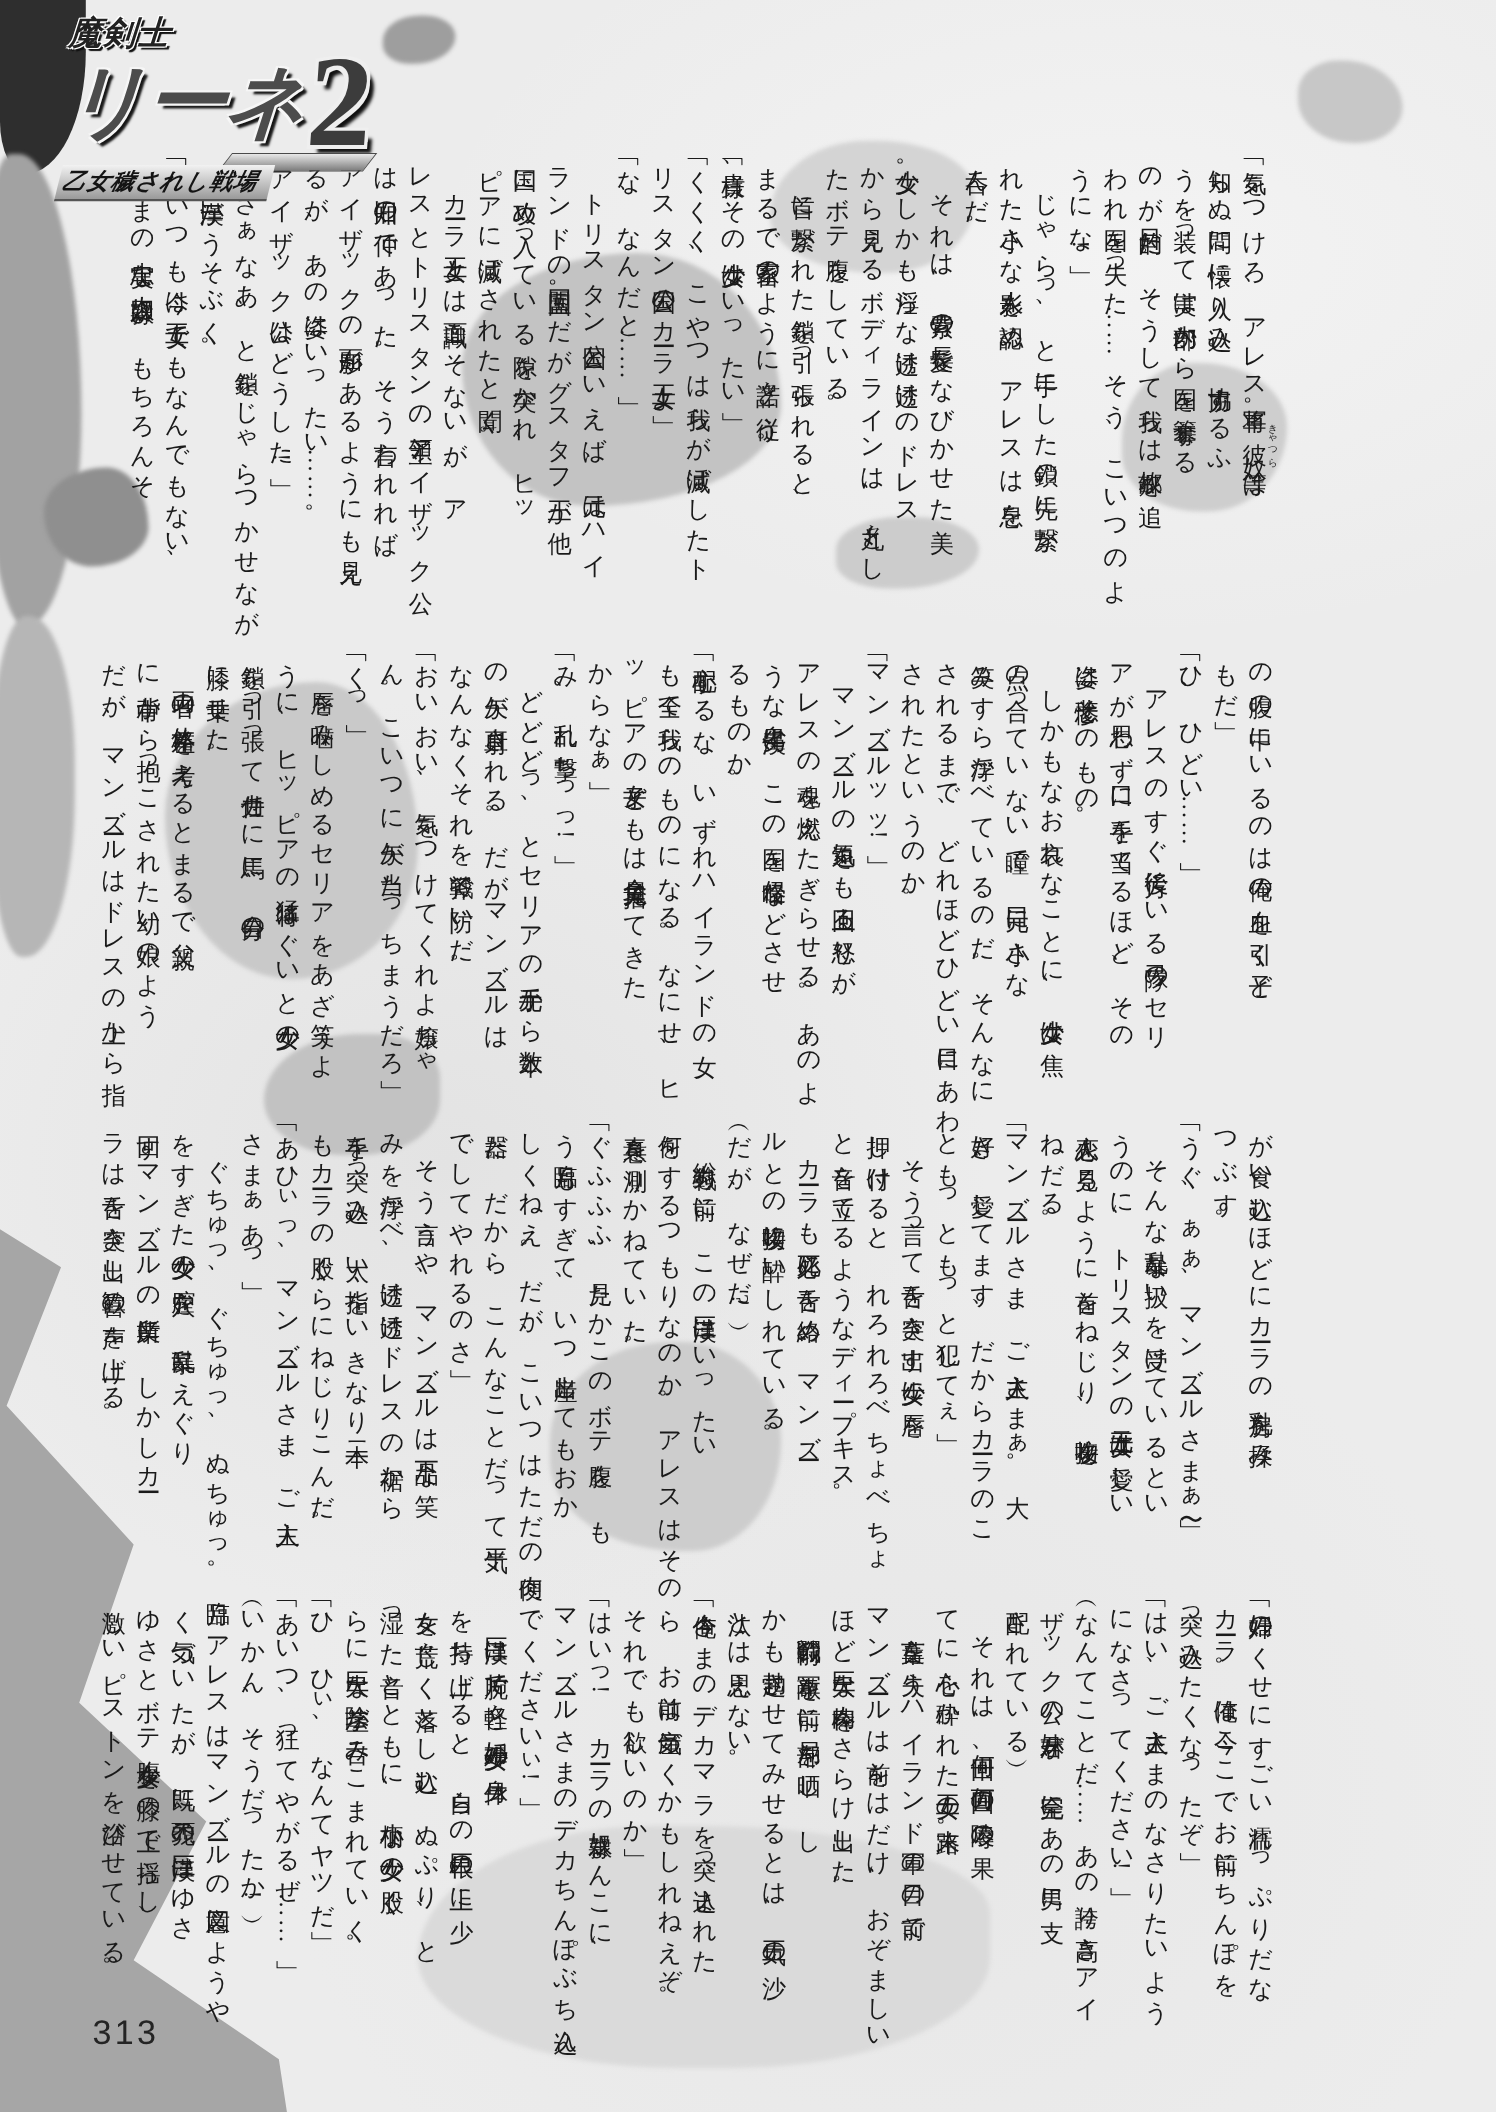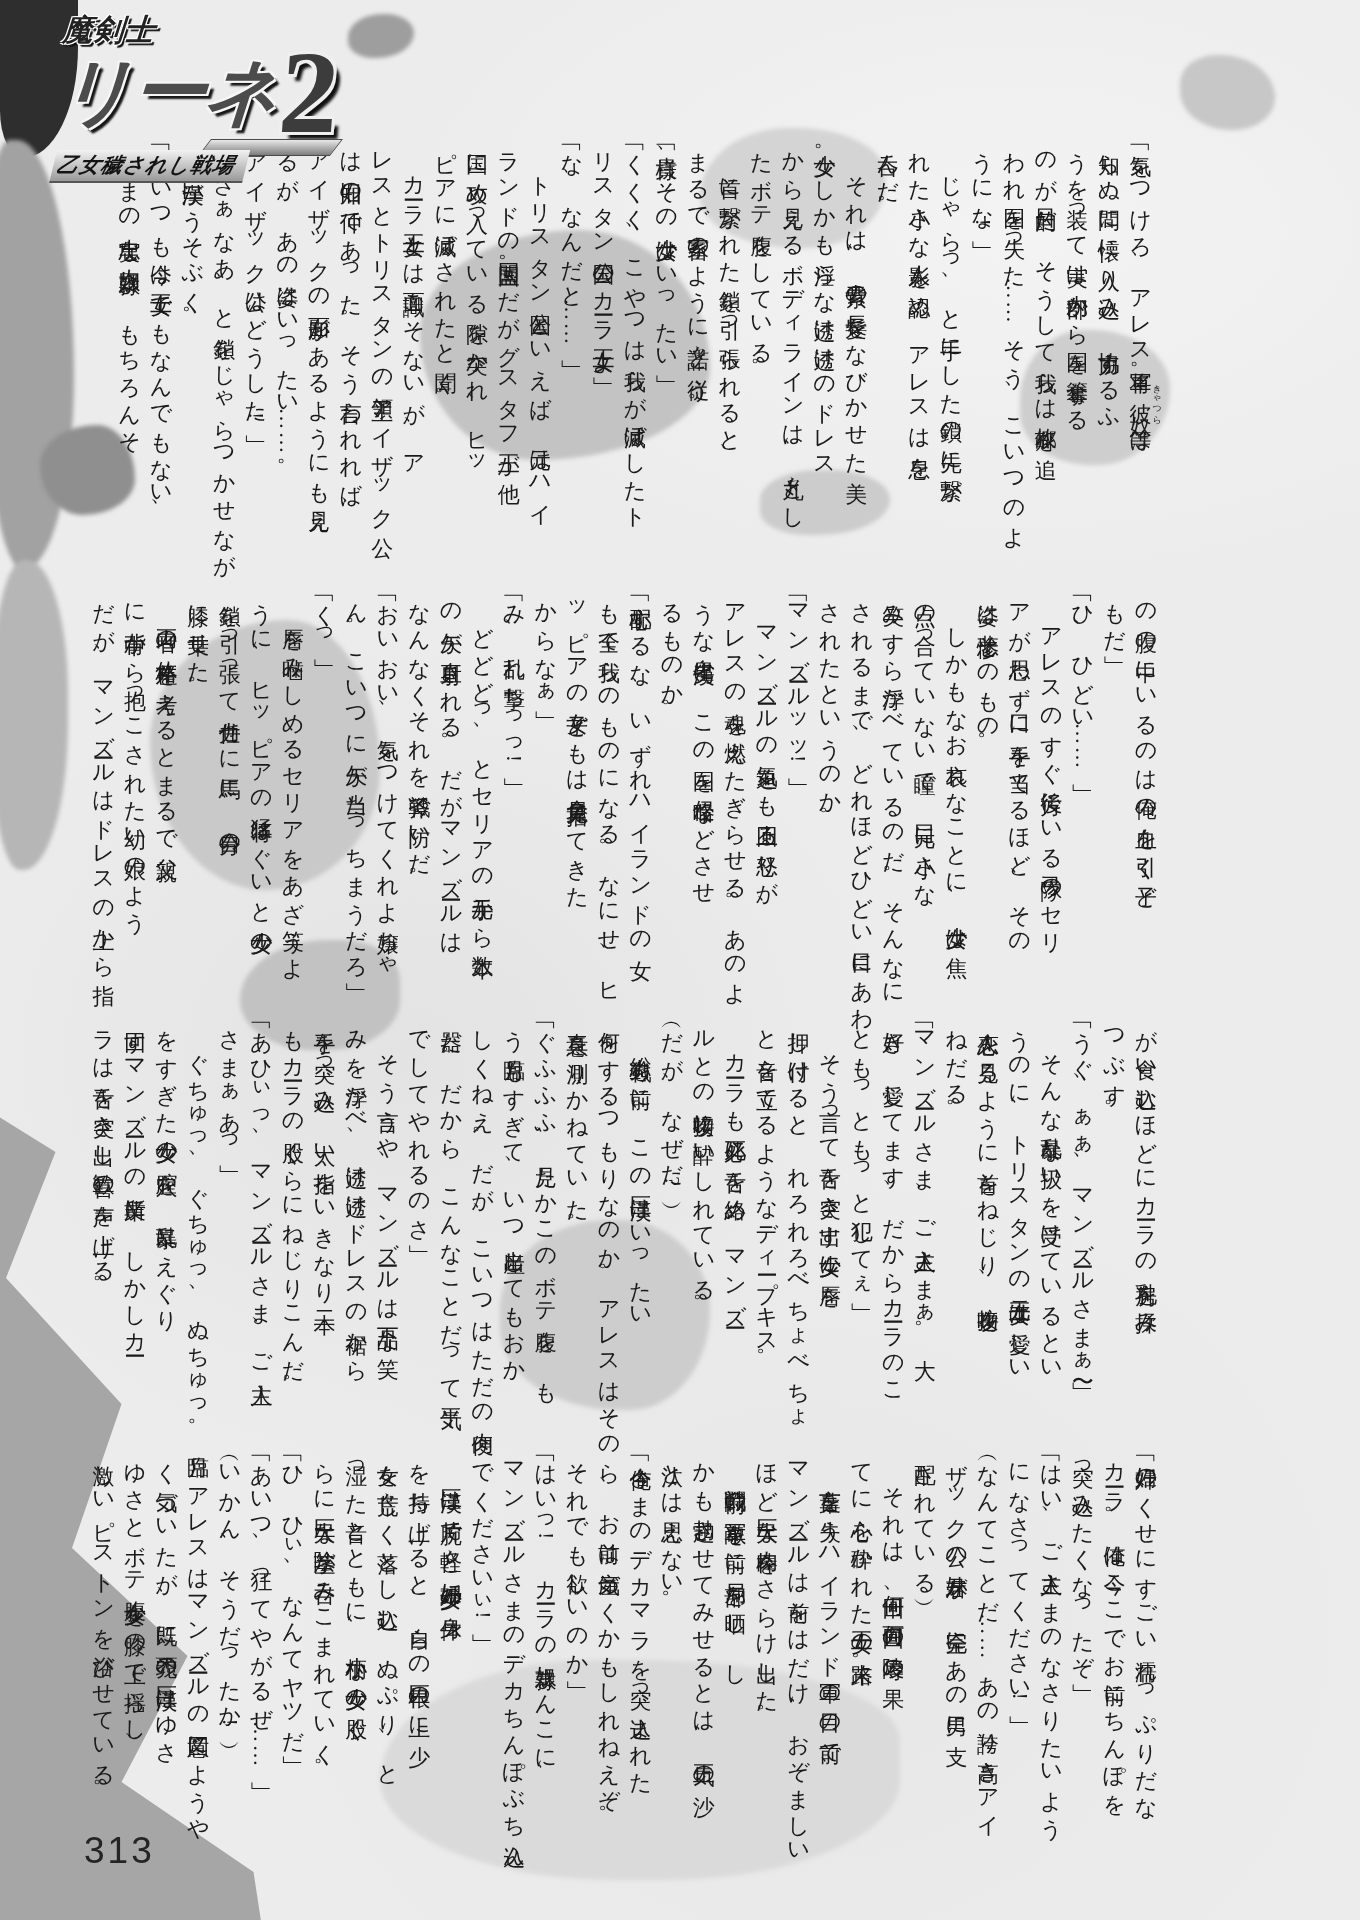--- a/index.html
+++ b/index.html
@@ -65,21 +65,21 @@
   .logo-sub{
     margin-top:-6px;width:fit-content;padding:1px 12px 2px 4px;
     font-size:21px;font-weight:bold;font-style:italic;color:#141414;letter-spacing:1px;
     background:linear-gradient(#f2f2f2,#9a9a9a);border-bottom:2px solid #555;
     transform:skewX(-10deg);
   }
   
   .page-number{
     position:absolute;left:84px;top:1830px;z-index:6;
     font-family:"Liberation Sans","DejaVu Sans",sans-serif;
-    font-size:37px;color:#242424;letter-spacing:3px;
+    font-size:31px;color:#242424;letter-spacing:3px;
   }
 </style>
 </head>
 <body>
 
 <div class="page">
 
   <div>
     <div class="blob b1"></div>
     <div class="blob b2"></div>

